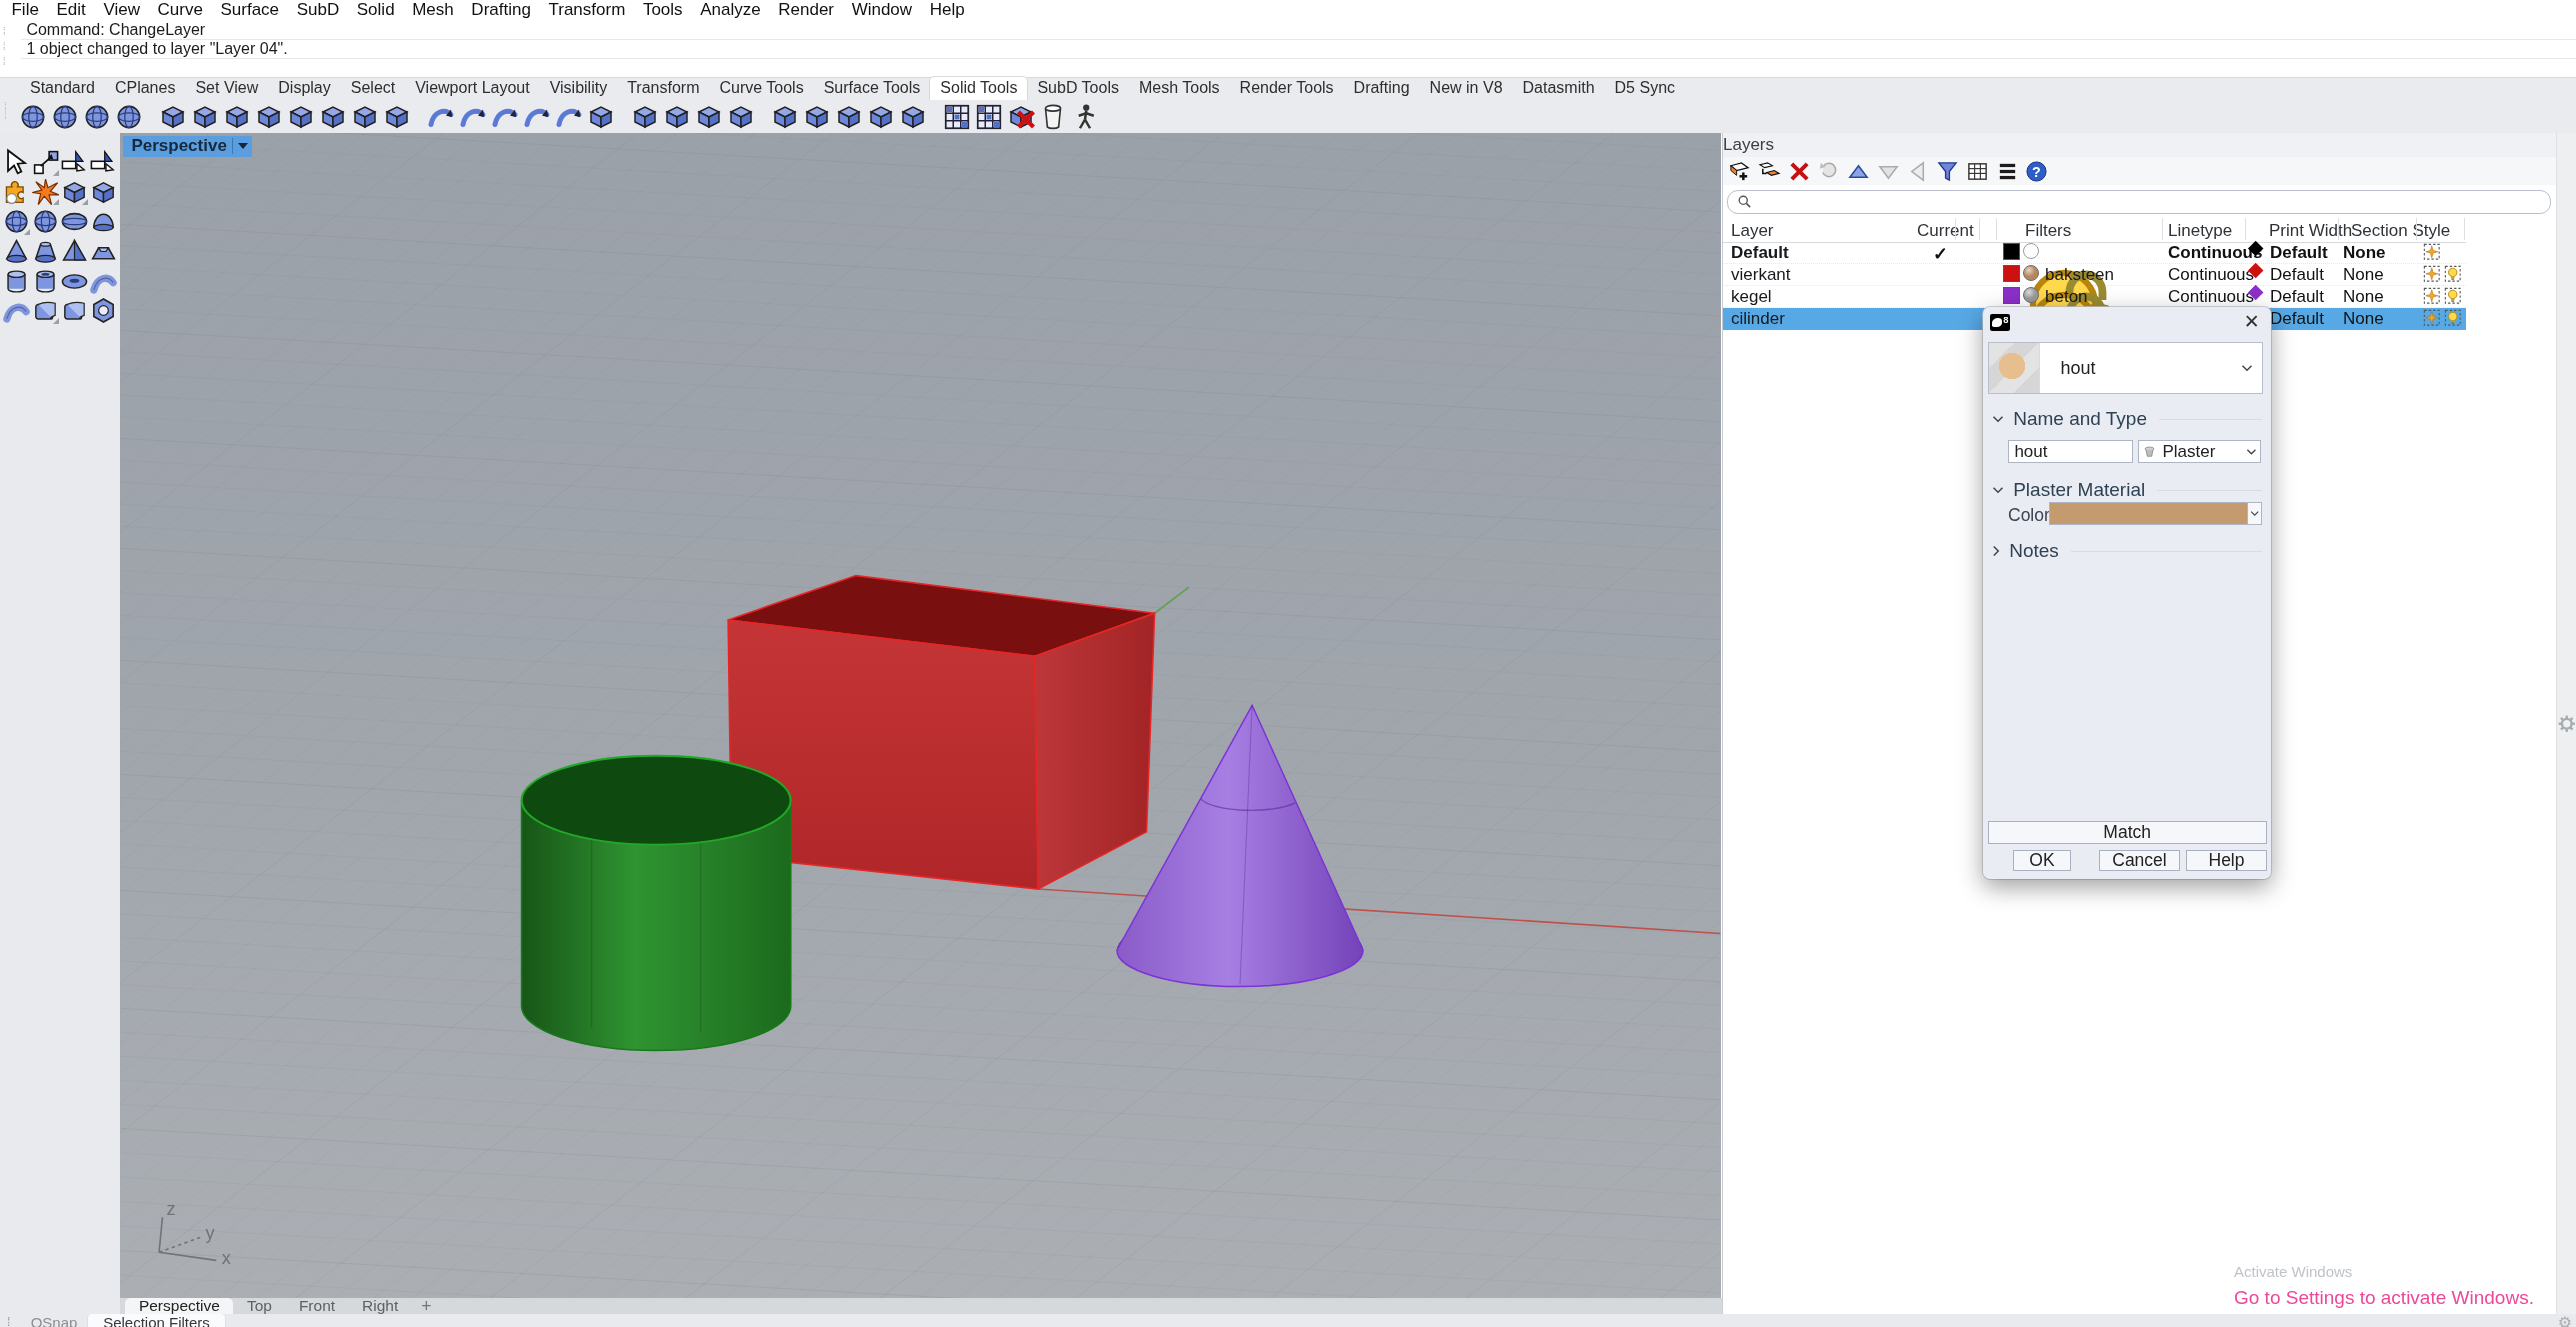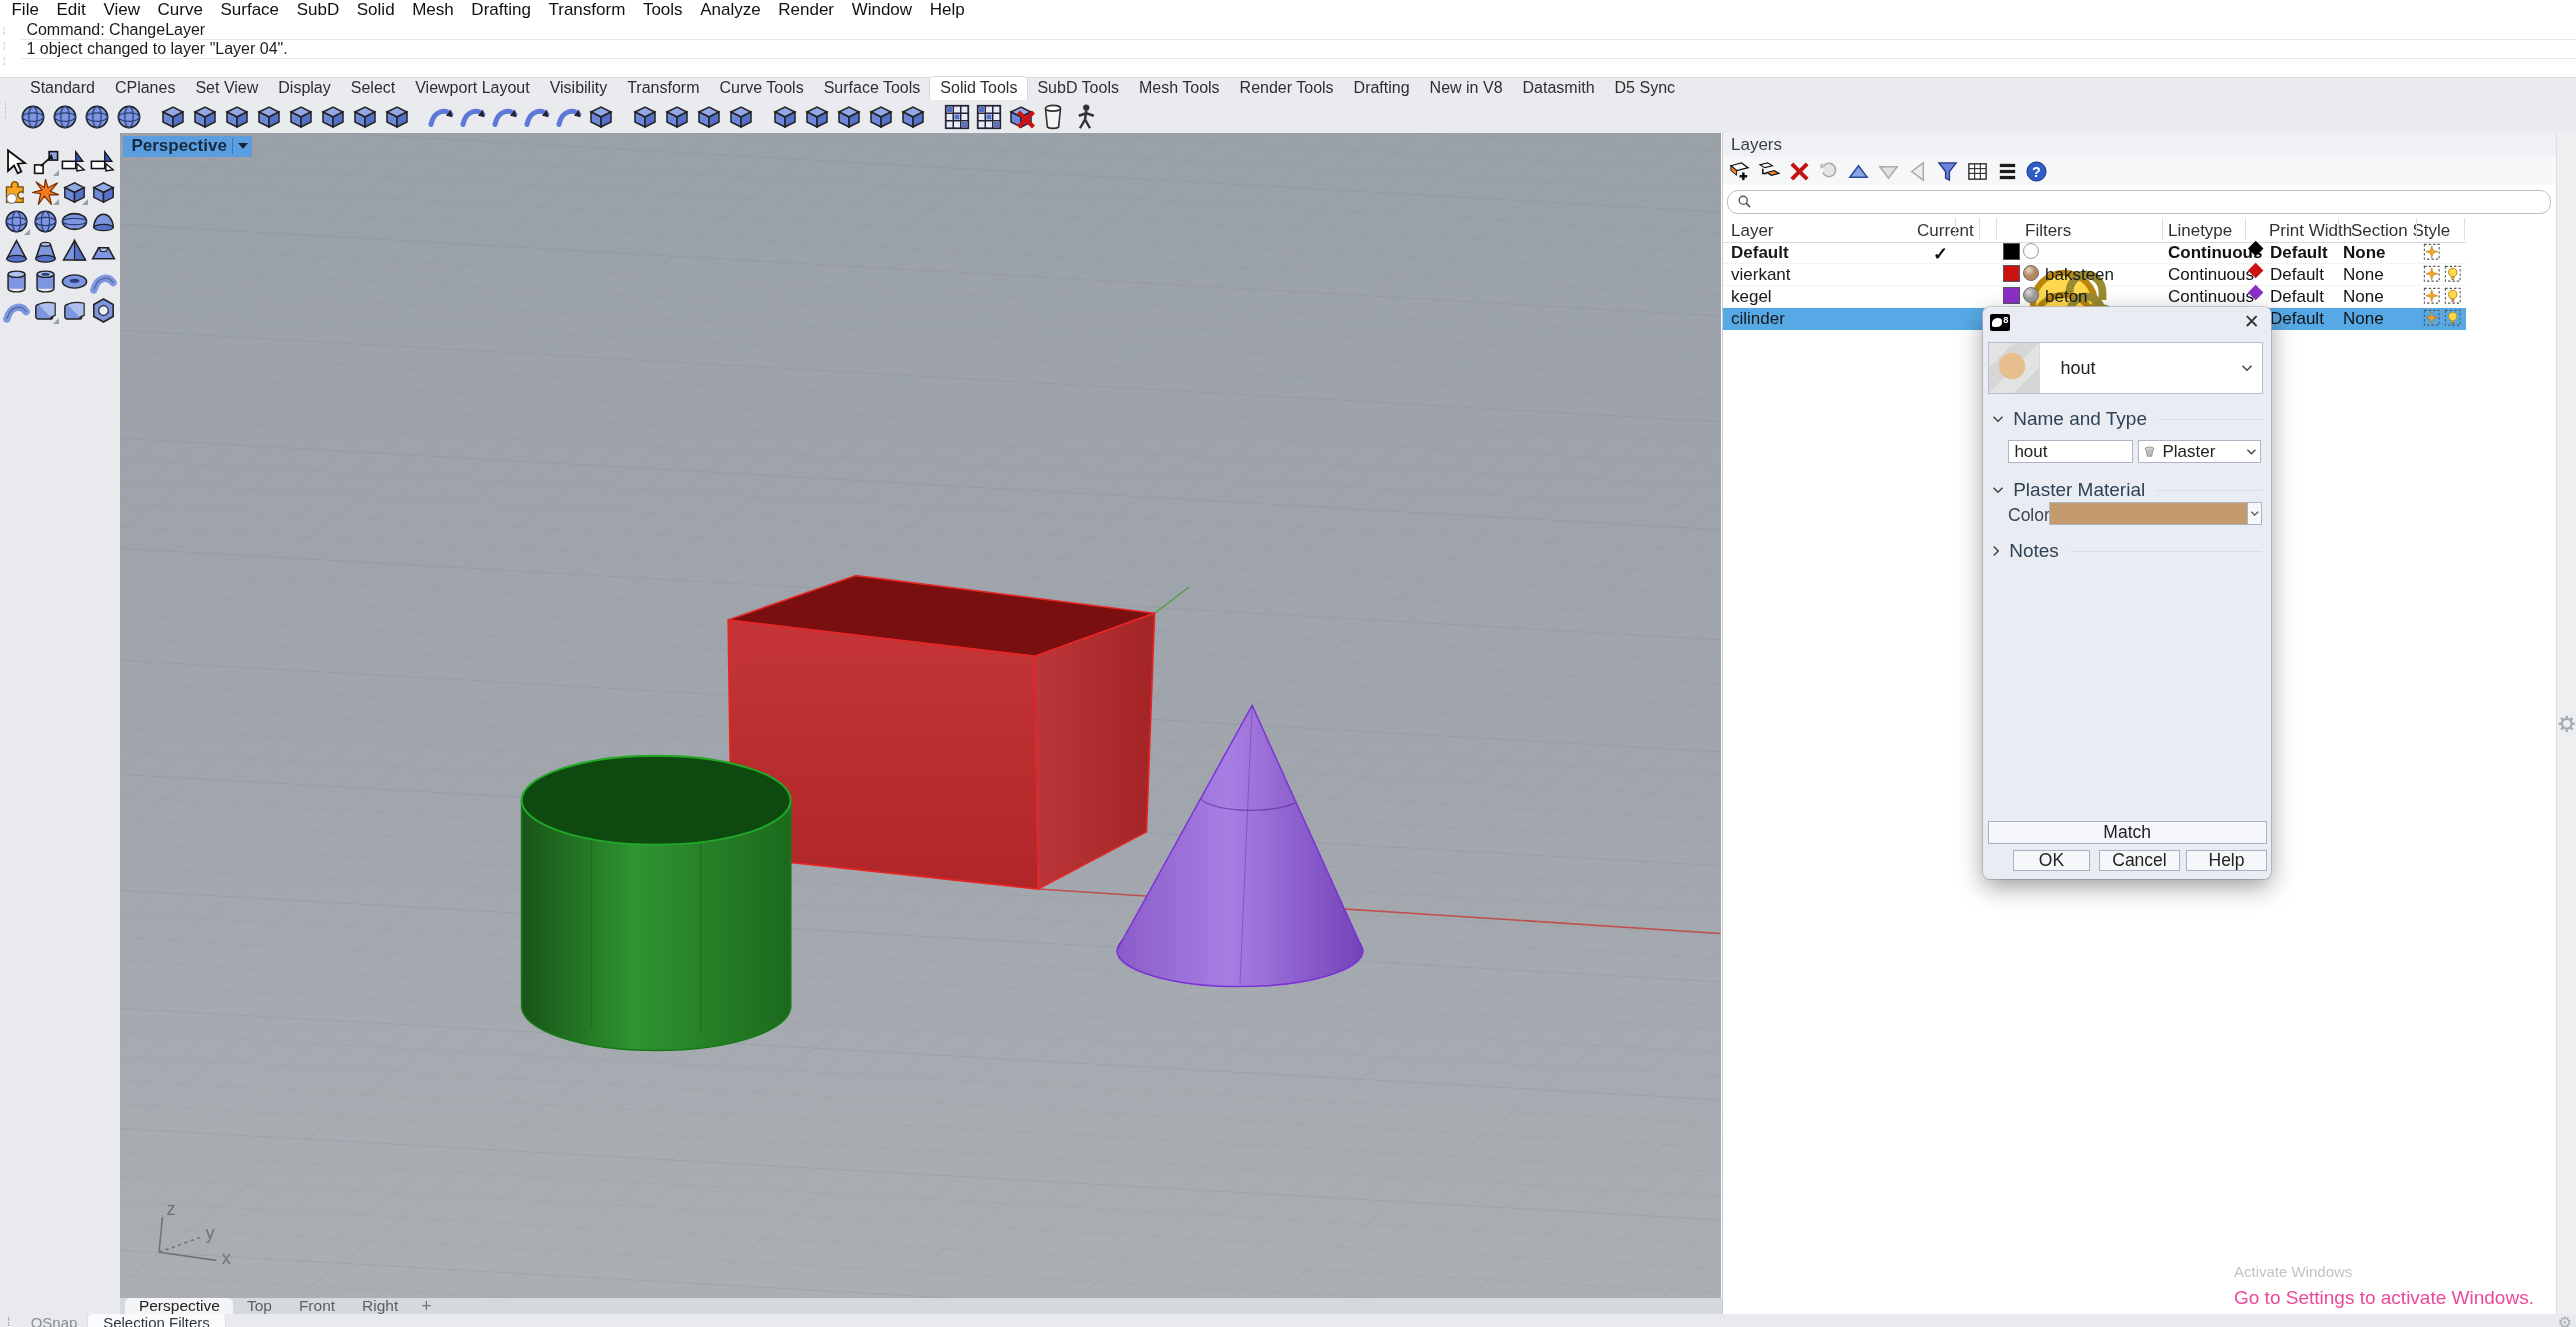--- a/index.html
+++ b/index.html
@@ -39,21 +39,21 @@
   .vptab{padding:0 13.5px;display:flex;align-items:center;border-radius:5.4px 5.4px 0 0}
   .vptab[data-active="true"]{background:#F4F5F6;color:#222}
   .vpadd{padding:0 9.4px;display:flex;align-items:center;color:#707579;font-size:17.5px}
   .statusbar{position:absolute;left:0;top:1314px;right:0;height:13.5px;background:#E9EAED;display:flex;align-items:flex-start;font-size:15px;color:#8a8f94;overflow:hidden}
   .st-grip{margin:0 9.4px 0 6.7px;color:#9aa0a6;font-size:13.5px}
   .st-item{padding:0 10.8px}
   .st-tab{background:#FAFBFC;border-radius:4px 4px 0 0;padding:0 15px;color:#33383d;box-shadow:0 0 0 0.7px #D8DBDF}
   .st-gear{position:absolute;right:4px;top:-1.3px;color:#A9AEB4;font-size:16px}
   
   .layers{position:absolute;left:1722px;top:133px;width:835px;bottom:13.5px;background:#fff;border-left:0.7px solid #C9CCD1;font-size:17px}
-  .lp-title{position:absolute;left:0;top:0;right:0;height:24px;background:#EFF1F4;border-bottom:0.7px solid #DDE0E4;display:flex;align-items:center;padding-left:8px;color:#3c4046}
+  .lp-title{position:absolute;left:0;top:0;right:0;height:24px;background:#EFF1F4;border-bottom:0.7px solid #DDE0E4;display:flex;align-items:center;color:#3c4046}
   .lp-tools{position:absolute;left:0;top:24px;right:0;height:28px;background:#F6F7F9;display:flex;align-items:center;gap:6.7px;padding-left:5.4px}
   .lp-tools .lic{width:23px;height:23px}
   .lp-tools svg{width:100%;height:100%}
   .lp-search{position:absolute;left:4px;top:57px;right:6.7px;height:21.5px;border:0.7px solid #B9BECC;border-radius:10.8px;background:#fff;display:flex;align-items:center;padding:0 9.4px;gap:5.4px}
   .lp-search input{border:none;outline:none;font-size:16px;color:#333;flex:1;font-family:inherit;background:transparent}
   .lp-search input::placeholder{color:#9aa0a6}
   .lp-head{position:absolute;left:0;top:83px;width:743px;height:25.6px;border-bottom:0.7px solid #D6D9DD;color:#2f3338}
   .lp-head span{position:absolute;top:4.7px}
   .lp-head .vsep{position:absolute;top:2px;bottom:2px;width:0.7px;background:#DCDFE3}
   .lrows{position:absolute;left:0;top:109px;right:0}
@@ -103,21 +103,21 @@
   .dlg-input{position:absolute;left:25px;top:133px;width:125px;height:23px;background:#fff;border:0.7px solid #AEB4C2;box-sizing:border-box}
   .dlg-input input{width:100%;height:100%;border:none;outline:none;font-size:17px;padding:0 5.4px;font-family:inherit;color:#222;background:transparent}
   .dlg-type{position:absolute;left:155px;top:133px;width:123px;height:23px;background:#fff;border:0.7px solid #AEB4C2;box-sizing:border-box;display:flex;align-items:center;gap:5.4px;padding:0 3px;font-size:17px}
   .dlg-type .sp{flex:1}
   .plaster-ic{width:15px;height:13.5px}
   .dlg-colorlbl{position:absolute;left:25px;top:198px;font-size:17.5px;color:#3c4450}
   .dlg-swatch{position:absolute;left:66px;top:195px;width:199px;height:23px;border:0.7px solid #AEB4C2;box-sizing:border-box}
   .dlg-swbtn{position:absolute;left:264px;top:195px;width:15px;height:23px;background:#F7F8FB;border:0.7px solid #AEB4C2;box-sizing:border-box;display:flex;align-items:center;justify-content:center}
   .dbtn{position:absolute;background:#F6F7FA;border:0.7px solid #A9B0C0;box-sizing:border-box;display:flex;align-items:center;justify-content:center;font-size:17.5px;color:#222}
   .dlg-match{left:4.7px;top:514px;width:279px;height:23px}
-  .dlg-ok{left:30px;top:543px;width:77px;height:21px}
+  .dlg-ok{left:30px;top:543px;width:58px;height:21px}
   .dlg-cancel{left:116px;top:543px;width:81px;height:21px}
   .dlg-help{left:203px;top:543px;width:81px;height:21px}
   .hidden-syms{position:absolute;width:0;height:0;overflow:hidden}
 </style>
 </head>
 <body>
 
 <svg class="hidden-syms" aria-hidden="true">
   <defs>
     <symbol id="s-cube" viewBox="0 0 24 24">

